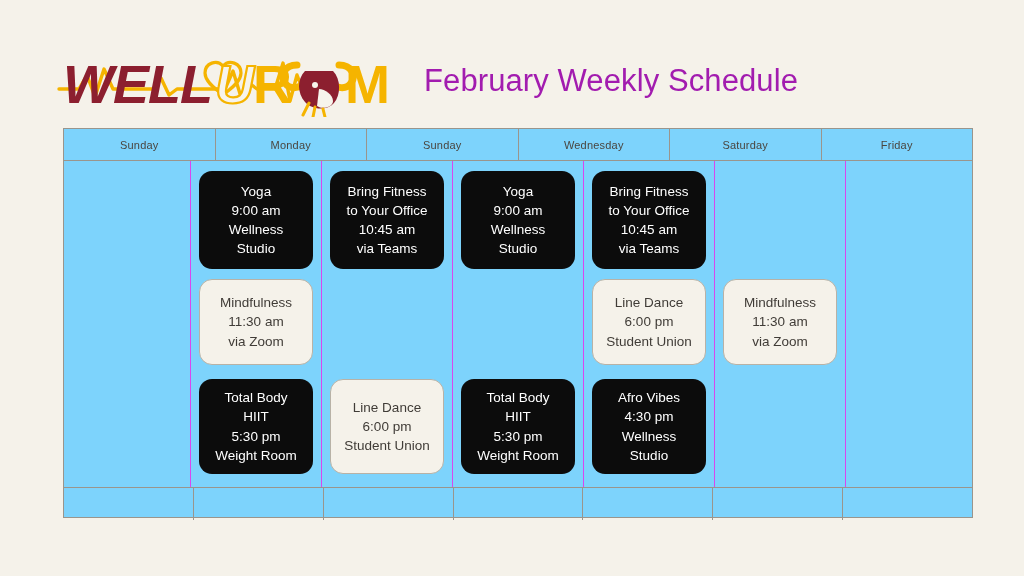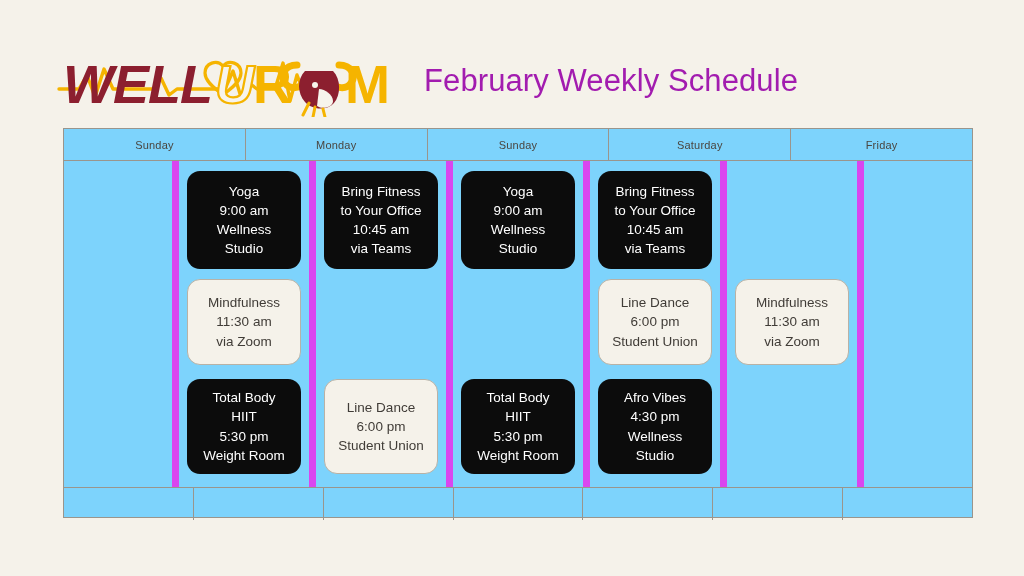--- a/index.html
+++ b/index.html
@@ -36,21 +36,21 @@
   .head-row { display:flex; height:32px; border-bottom:1px solid #9a958c; flex:0 0 32px; }
   .head-cell {
     flex:1 1 0; display:flex; align-items:center; justify-content:center;
     border-right:1px solid #9a958c;
     font-size:11px; color:#4a4640; letter-spacing:0.2px;
   }
   .head-cell:last-child { border-right:none; }
 
   .body-row { display:flex; flex:1 1 auto; border-bottom:1px solid #9a958c; }
   .day-col {
-    flex:1 1 0; border-right:7px solid #d946ef;
+    flex:1 1 0; border-right:1px solid #d946ef;
     display:flex; flex-direction:column;
     padding:10px 8px 0 8px;
   }
   .day-col:last-child { border-right:none; }
 
   .slot { flex:0 0 auto; display:flex; justify-content:center; }
   .slot-1 { height:108px; }
   .slot-2 { height:100px; }
   .slot-3 { height:108px; }
 
@@ -120,20 +120,21 @@
 
     <div class="page-title">February Weekly Schedule</div>
   </div>
 
   <div class="calendar">
 
     <div class="head-row">
       <div class="head-cell">Sunday</div>
       <div class="head-cell">Monday</div>
       <div class="head-cell">Sunday</div>
+      <div class="head-cell">Wednesday</div>
       <div class="head-cell">Saturday</div>
       <div class="head-cell">Friday</div>
     </div>
 
     <div class="body-row" id="body-row">
         <div class="day-col">
           <div class="slot slot-1"></div>
           <div class="slot slot-2"></div>
           <div class="slot slot-3"></div>
         </div>

